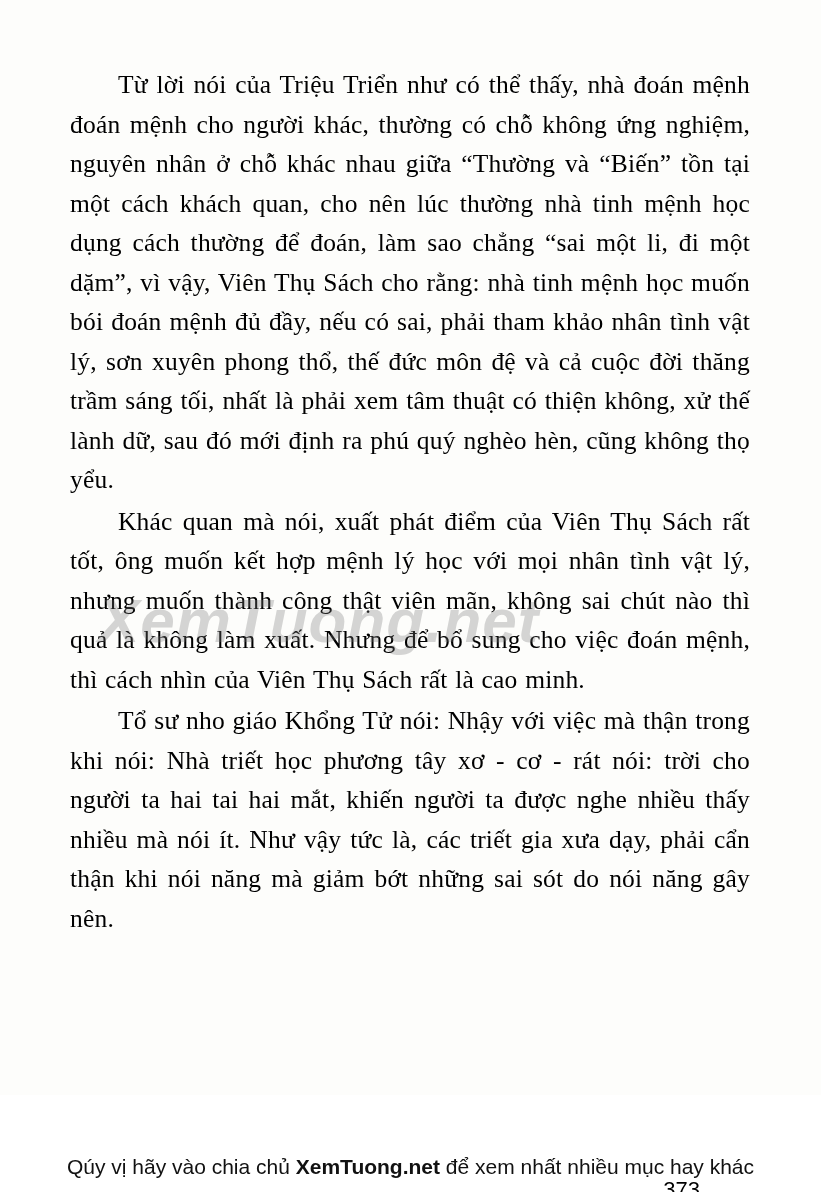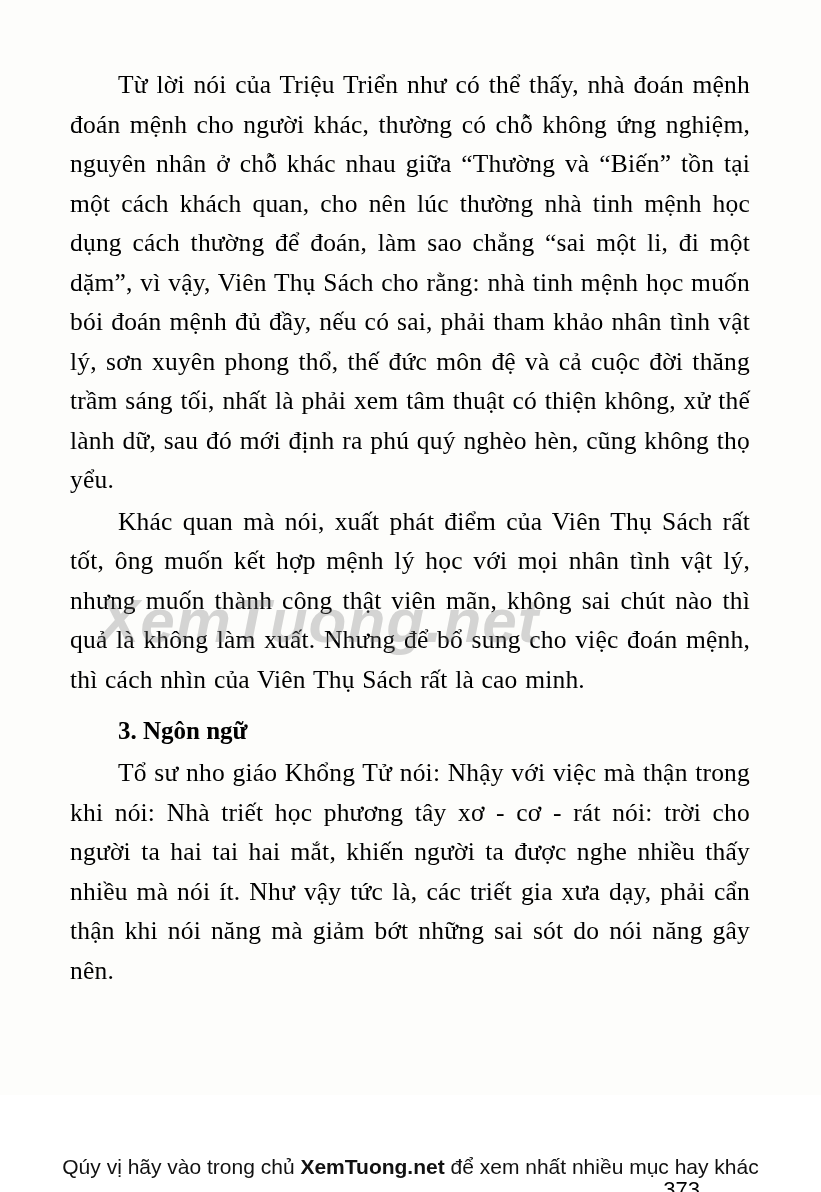--- a/index.html
+++ b/index.html
@@ -97,25 +97,24 @@
 
 <div class="page">
   <div class="page-inner">
 
     <div class="body-text">
 
       <p class="para">Từ lời nói của Triệu Triển như có thể thấy, nhà đoán mệnh đoán mệnh cho người khác, thường có chỗ không ứng nghiệm, nguyên nhân ở chỗ khác nhau giữa “Thường và “Biến” tồn tại một cách khách quan, cho nên lúc thường nhà tinh mệnh học dụng cách thường để đoán, làm sao chẳng “sai một li, đi một dặm”, vì vậy, Viên Thụ Sách cho rằng: nhà tinh mệnh học muốn bói đoán mệnh đủ đầy, nếu có sai, phải tham khảo nhân tình vật lý, sơn xuyên phong thổ, thế đức môn đệ và cả cuộc đời thăng trầm sáng tối, nhất là phải xem tâm thuật có thiện không, xử thế lành dữ, sau đó mới định ra phú quý nghèo hèn, cũng không thọ yểu.</p>
 
       <p class="para">Khác quan mà nói, xuất phát điểm của Viên Thụ Sách rất tốt, ông muốn kết hợp mệnh lý học với mọi nhân tình vật lý, nhưng muốn thành công thật viên mãn, không sai chút nào thì quả là không làm xuất. Nhưng để bổ sung cho việc đoán mệnh, thì cách nhìn của Viên Thụ Sách rất là cao minh.</p>
 
-      <h3 class="section-heading">3. Ngôn ngữ</h3>
 
       <p class="para">Tổ sư nho giáo Khổng Tử nói: Nhậy với việc mà thận trong khi nói: Nhà triết học phương tây xơ - cơ - rát nói: trời cho người ta hai tai hai mắt, khiến người ta được nghe nhiều thấy nhiều  mà nói ít. Như vậy tức là, các triết gia xưa dạy, phải cẩn thận khi nói năng mà giảm bớt những sai sót do nói năng gây nên.</p>
 
     </div>
 
     <div class="watermark">XemTuong.net</div>
 
     <div class="page-number">373</div>
   </div>
 
-  <div class="footer-note"><span>Qúy vị hãy vào trong chủ </span><span class="brand">XemTuong.net</span><span> để xem nhất nhiều mục hay khác</span></div>
+  <div class="footer-note"><span>Qúy vị hãy vào chia chủ </span><span class="brand">XemTuong.net</span><span> để xem nhất nhiều mục hay khác</span></div>
 </div>
 
 </body></html>

